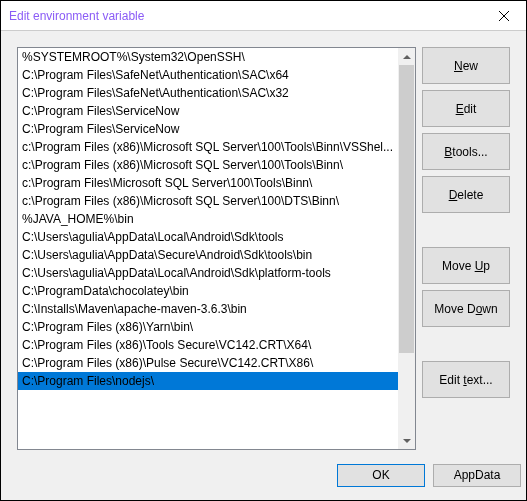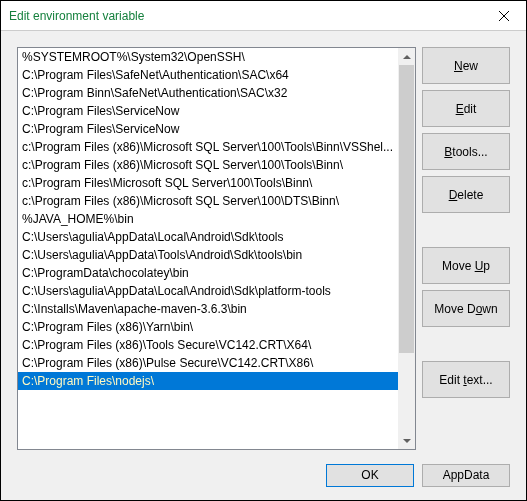--- a/index.html
+++ b/index.html
@@ -1,33 +1,33 @@
 <!DOCTYPE html>
 <html><head>
 <meta charset="utf-8">
 <style>
 *{box-sizing:border-box;margin:0;padding:0;font-family:"Segoe UI",Tahoma,sans-serif;font-size:12px}
 body{background:#fff}
 .window{width:527px;height:501px;border:1px solid #000;background:#f0f0f0;display:flex;flex-direction:column}
 .titlebar{height:30px;background:#fff;display:flex;align-items:center;padding-left:8px;border-bottom:1px solid #ccc}
-.title{flex:1;color:#15803d}
+.title{flex:1;color:#8b5cf6}
 .closebtn{width:45px;height:29px;display:flex;align-items:center;justify-content:center;cursor:pointer}
 .body{flex:1;display:flex;padding:16px 16px 0 16px;gap:6px}
 .listbox{flex:1;background:#fff;border:1px solid #828790;position:relative;overflow:hidden}
 .listinner{position:absolute;top:0;left:0;right:17px;bottom:0;overflow:hidden}
 .row{height:18px;line-height:18px;padding-left:4px;white-space:nowrap;overflow:hidden;cursor:default}
-.row.sel{background:#0078d7;color:#fef9c3}
+.row.sel{background:#0078d7;color:#000000}
 .scrollbar{position:absolute;right:0;top:0;width:17px;bottom:0;background:#f0f0f0}
 .sbtn{height:17px;background:#f0f0f0;display:flex;align-items:center;justify-content:center;color:#606060;font-size:8px}
 .sthumb{position:absolute;left:1px;right:1px;top:17px;height:288px;background:#cdcdcd}
 .btns{width:88px;display:flex;flex-direction:column}
 .btn{height:37px;border:1px solid #adadad;background:#e1e1e1;cursor:pointer;width:88px;display:flex;align-items:center;justify-content:center}
 .gap-sm{height:6px}
 .gap-lg{height:34px}
-.footer{height:50px;display:flex;align-items:center;justify-content:flex-end;padding-right:16px;gap:8px}
+.footer{height:50px;display:flex;align-items:center;justify-content:flex-end;padding-right:5px;gap:8px}
 .fbtn{width:88px;height:23px;border:1px solid #adadad;background:#e1e1e1;cursor:pointer;display:flex;align-items:center;justify-content:center}
 .fbtn.def{border-color:#0078d7}
 .accel{text-decoration:underline}
 </style>
 </head>
 <body>
 
 <div class="window">
   <div class="titlebar">
     <div class="title">Edit environment variable</div>
@@ -36,32 +36,32 @@
           <path d="M0 0 L10 10 M10 0 L0 10" stroke="#000" stroke-width="1" fill="none"></path>
         </svg>
     </div>
   </div>
 
   <div class="body">
     <div class="listbox">
       <div class="listinner" id="listinner">
           <div class="row">%SYSTEMROOT%\System32\OpenSSH\</div>
           <div class="row">C:\Program Files\SafeNet\Authentication\SAC\x64</div>
-          <div class="row">C:\Program Binn\SafeNet\Authentication\SAC\x32</div>
+          <div class="row">C:\Program Files\SafeNet\Authentication\SAC\x32</div>
           <div class="row">C:\Program Files\ServiceNow</div>
           <div class="row">C:\Program Files\ServiceNow</div>
           <div class="row">c:\Program Files (x86)\Microsoft SQL Server\100\Tools\Binn\VSShel...</div>
           <div class="row">c:\Program Files (x86)\Microsoft SQL Server\100\Tools\Binn\</div>
           <div class="row">c:\Program Files\Microsoft SQL Server\100\Tools\Binn\</div>
           <div class="row">c:\Program Files (x86)\Microsoft SQL Server\100\DTS\Binn\</div>
           <div class="row">%JAVA_HOME%\bin</div>
           <div class="row">C:\Users\agulia\AppData\Local\Android\Sdk\tools</div>
-          <div class="row">C:\Users\agulia\AppData\Tools\Android\Sdk\tools\bin</div>
+          <div class="row">C:\Users\agulia\AppData\Secure\Android\Sdk\tools\bin</div>
+          <div class="row">C:\Users\agulia\AppData\Local\Android\Sdk\platform-tools</div>
           <div class="row">C:\ProgramData\chocolatey\bin</div>
-          <div class="row">C:\Users\agulia\AppData\Local\Android\Sdk\platform-tools</div>
           <div class="row">C:\Installs\Maven\apache-maven-3.6.3\bin</div>
           <div class="row">C:\Program Files (x86)\Yarn\bin\</div>
           <div class="row">C:\Program Files (x86)\Tools Secure\VC142.CRT\X64\</div>
           <div class="row">C:\Program Files (x86)\Pulse Secure\VC142.CRT\X86\</div>
           <div class="row sel">C:\Program Files\nodejs\</div>
         </div>
       <div class="scrollbar">
         <div class="sbtn">
           <svg width="8" height="4">
               <path d="M0 4 L4 0 L8 4" fill="#606060"></path>

